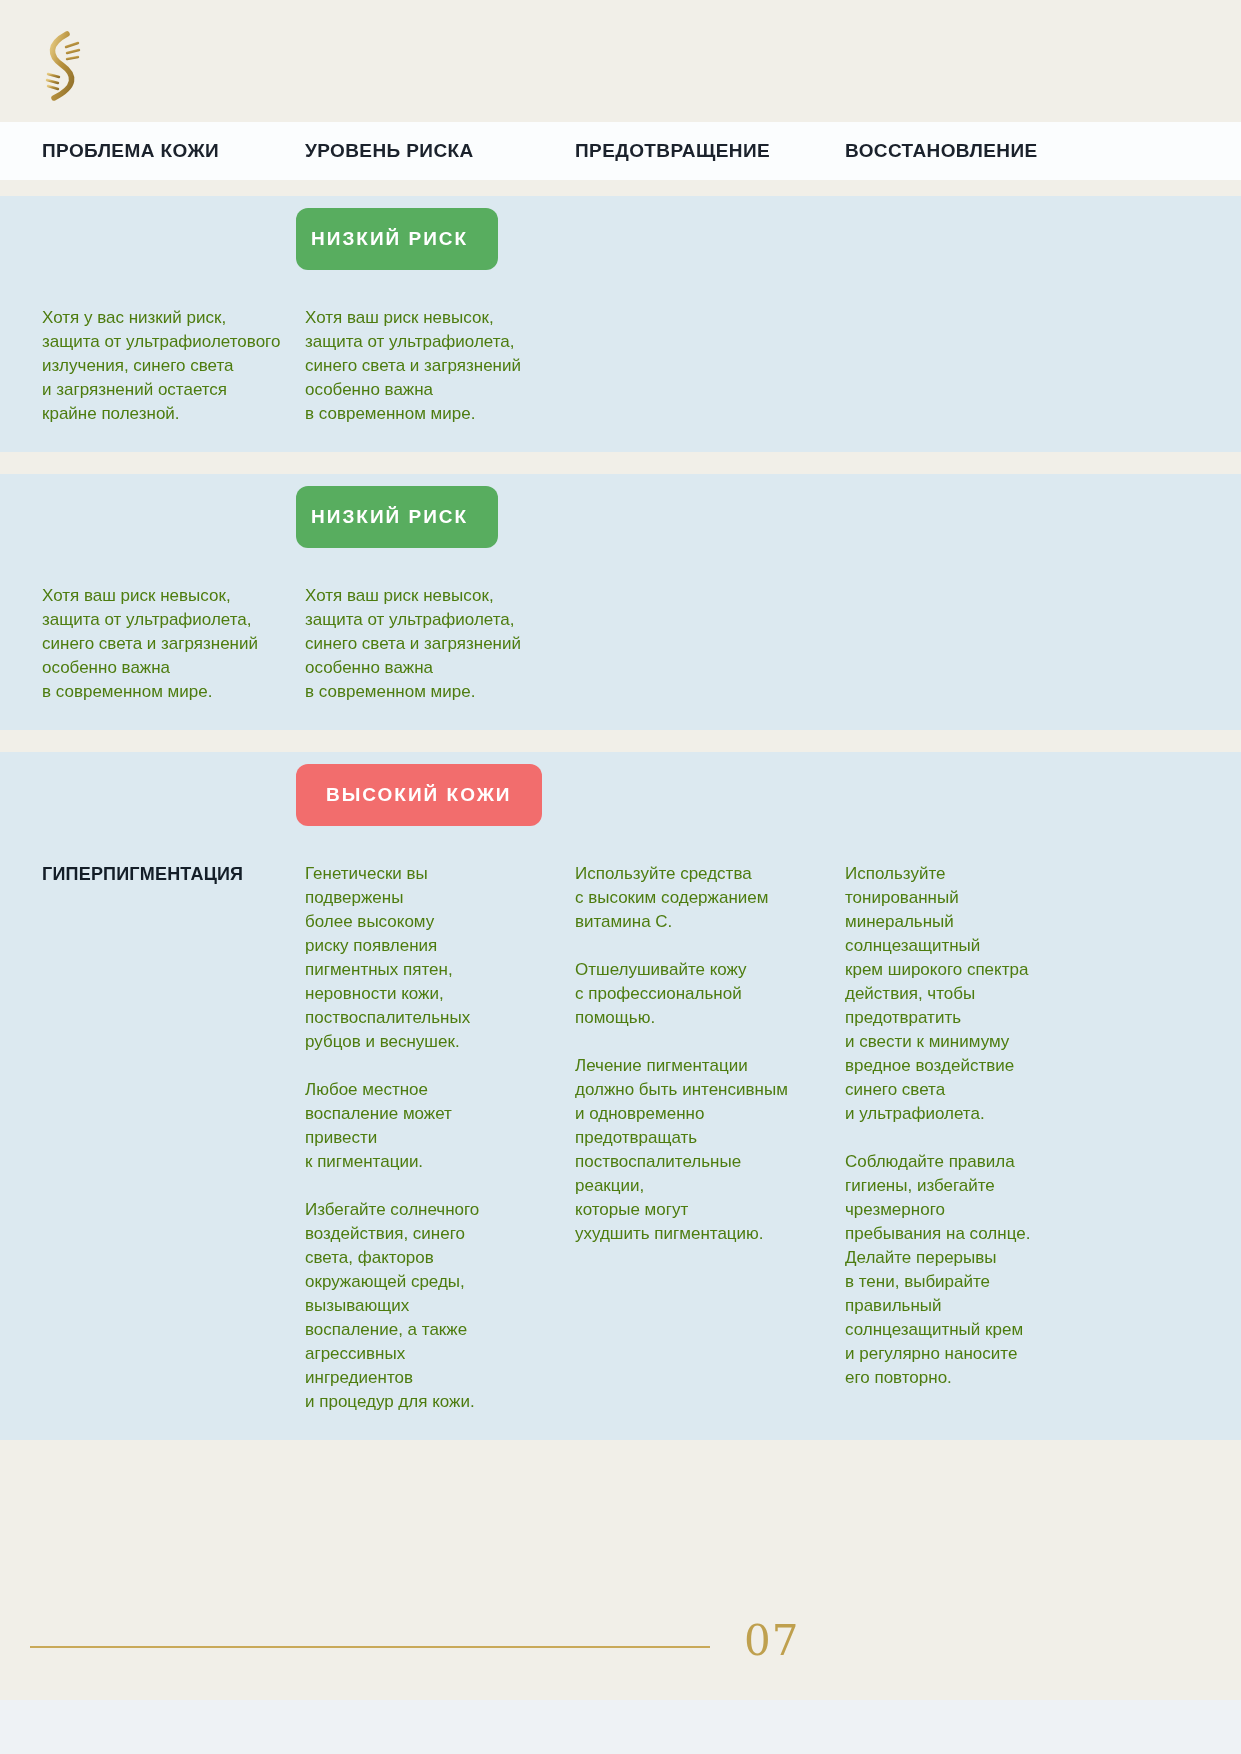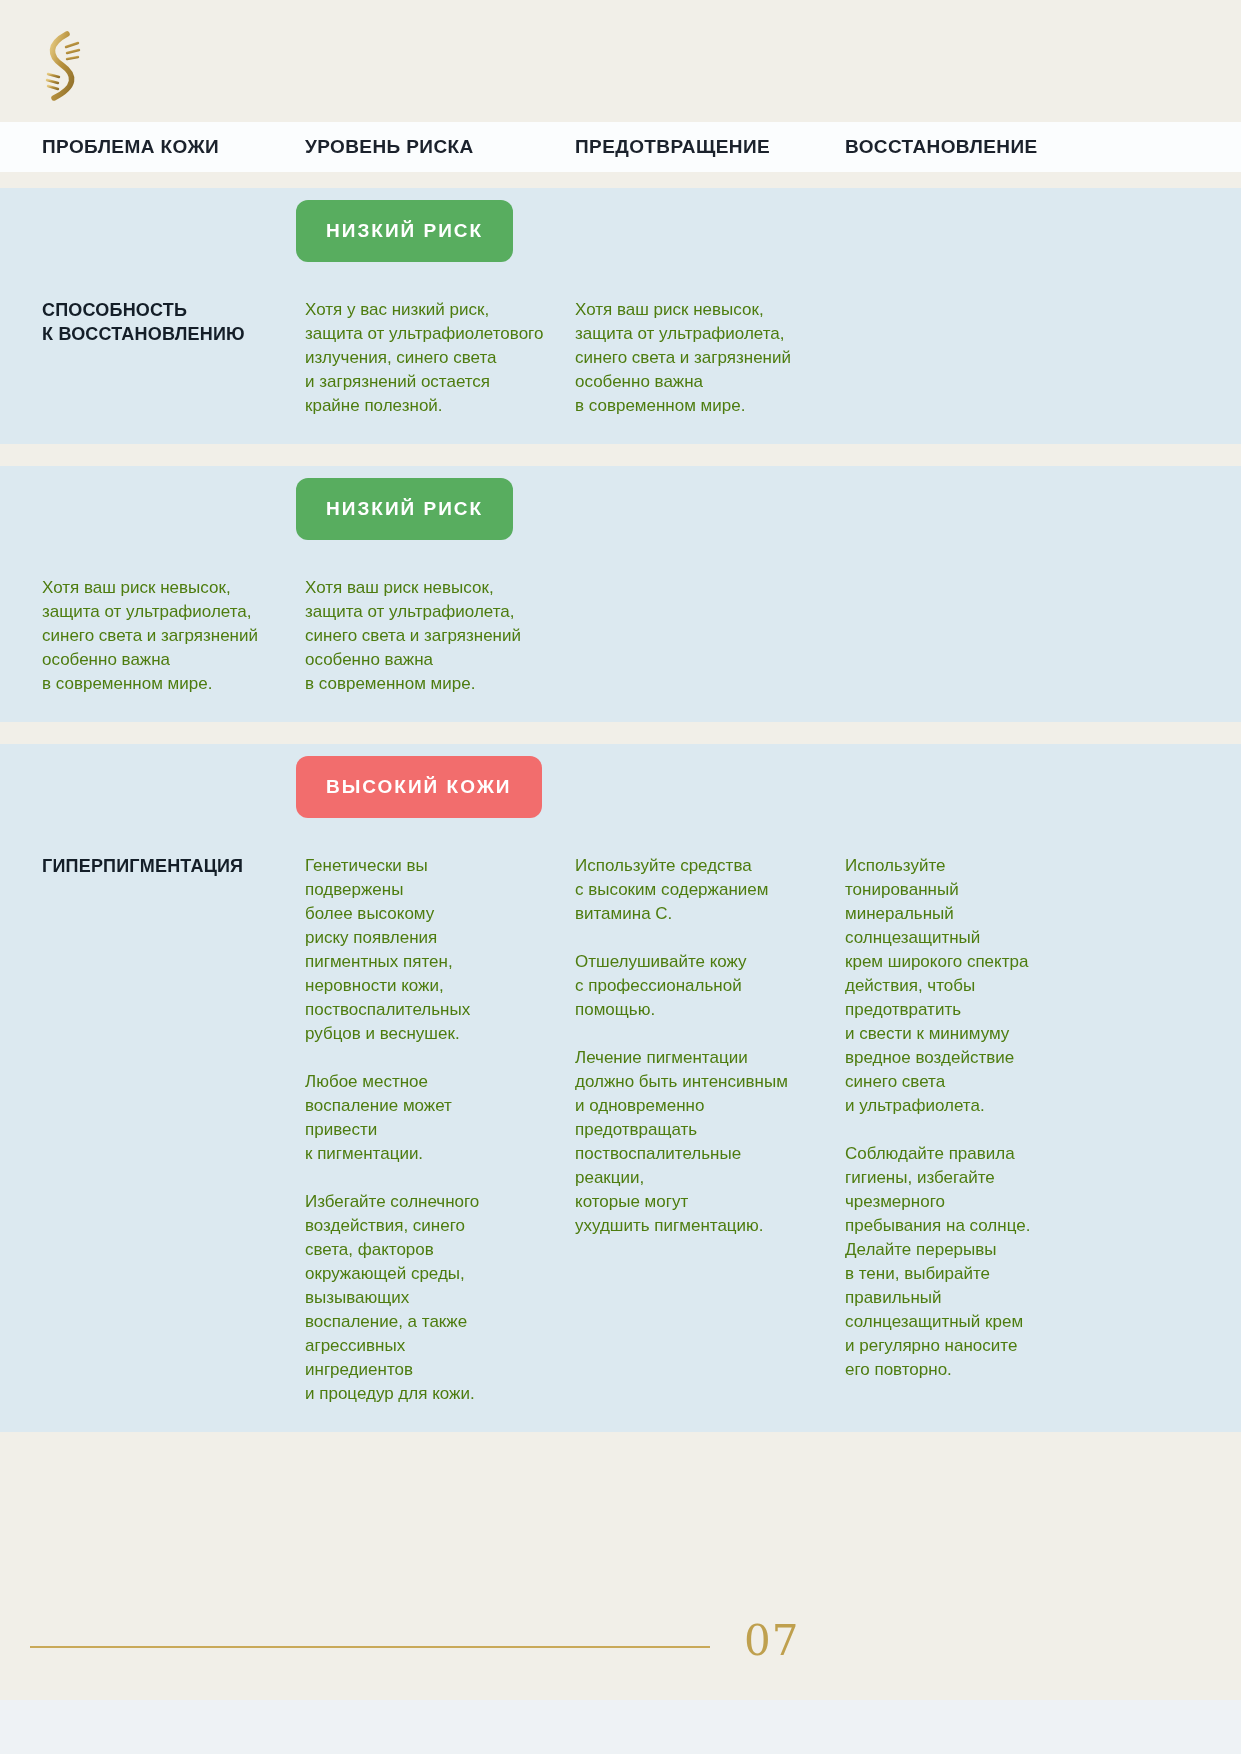--- a/index.html
+++ b/index.html
@@ -6,21 +6,21 @@
   body{
     width:1241px;height:1754px;position:relative;
     background:#f1efe8;
     font-family:"Liberation Sans", sans-serif;
     color:#3a4550;
     overflow:hidden;
   }
   .top-band{height:122px;position:relative;}
   .logo{position:absolute;left:40px;top:30px;width:46px;height:72px;}
   .header-row{
-    height:50px;background:#fbfdfe;
+    height:58px;background:#fbfdfe;
     display:grid;grid-template-columns:263px 270px 270px auto;
     align-items:center;padding:0 40px 0 42px;
   }
   .header-cell{
     font-weight:bold;font-size:19px;color:#1b222c;letter-spacing:0.4px;
     white-space:nowrap;
   }
   .spacer{height:16px;}
   .panel{
     background:#dce9f0;
@@ -30,21 +30,21 @@
   .badge-row{
     display:grid;grid-template-columns:263px auto;
     padding:0 40px 0 42px;
   }
   .badge{
     display:inline-flex;align-items:center;justify-content:center;
     height:62px;border-radius:12px;padding:0 30px;
     color:#ffffff;font-weight:bold;font-size:19px;letter-spacing:2px;
     margin-left:-9px;white-space:nowrap;justify-self:start;
   }
-  .badge-low{background:#58ad5f;}
+  .badge-low{background:#58ad5f;padding-left:15px;}
   .badge-high{background:#f26d6d;}
   .cols{
     display:grid;grid-template-columns:263px 270px 270px auto;
     padding:0 40px 0 42px;margin-top:36px;
   }
   .col-title{
     font-weight:bold;font-size:18px;line-height:24px;color:#141e28;
     letter-spacing:0.2px;white-space:pre-line;padding-right:20px;
   }
   .col-text{
@@ -97,22 +97,20 @@
 </div>
 
 <div class="spacer"></div>
 
 <section class="panel">
   <div class="badge-row">
     <div></div>
     <div class="badge badge-low">НИЗКИЙ РИСК</div>
   </div>
   <div class="cols">
-    <div class="col-title">СПОСОБНОСТЬ
-К ВОССТАНОВЛЕНИЮ</div>
     <div class="col-text">Хотя у вас низкий риск,
 защита от ультрафиолетового
 излучения, синего света
 и загрязнений остается
 крайне полезной.</div>
     <div class="col-text">Хотя ваш риск невысок,
 защита от ультрафиолета,
 синего света и загрязнений
 особенно важна
 в современном мире.</div>

